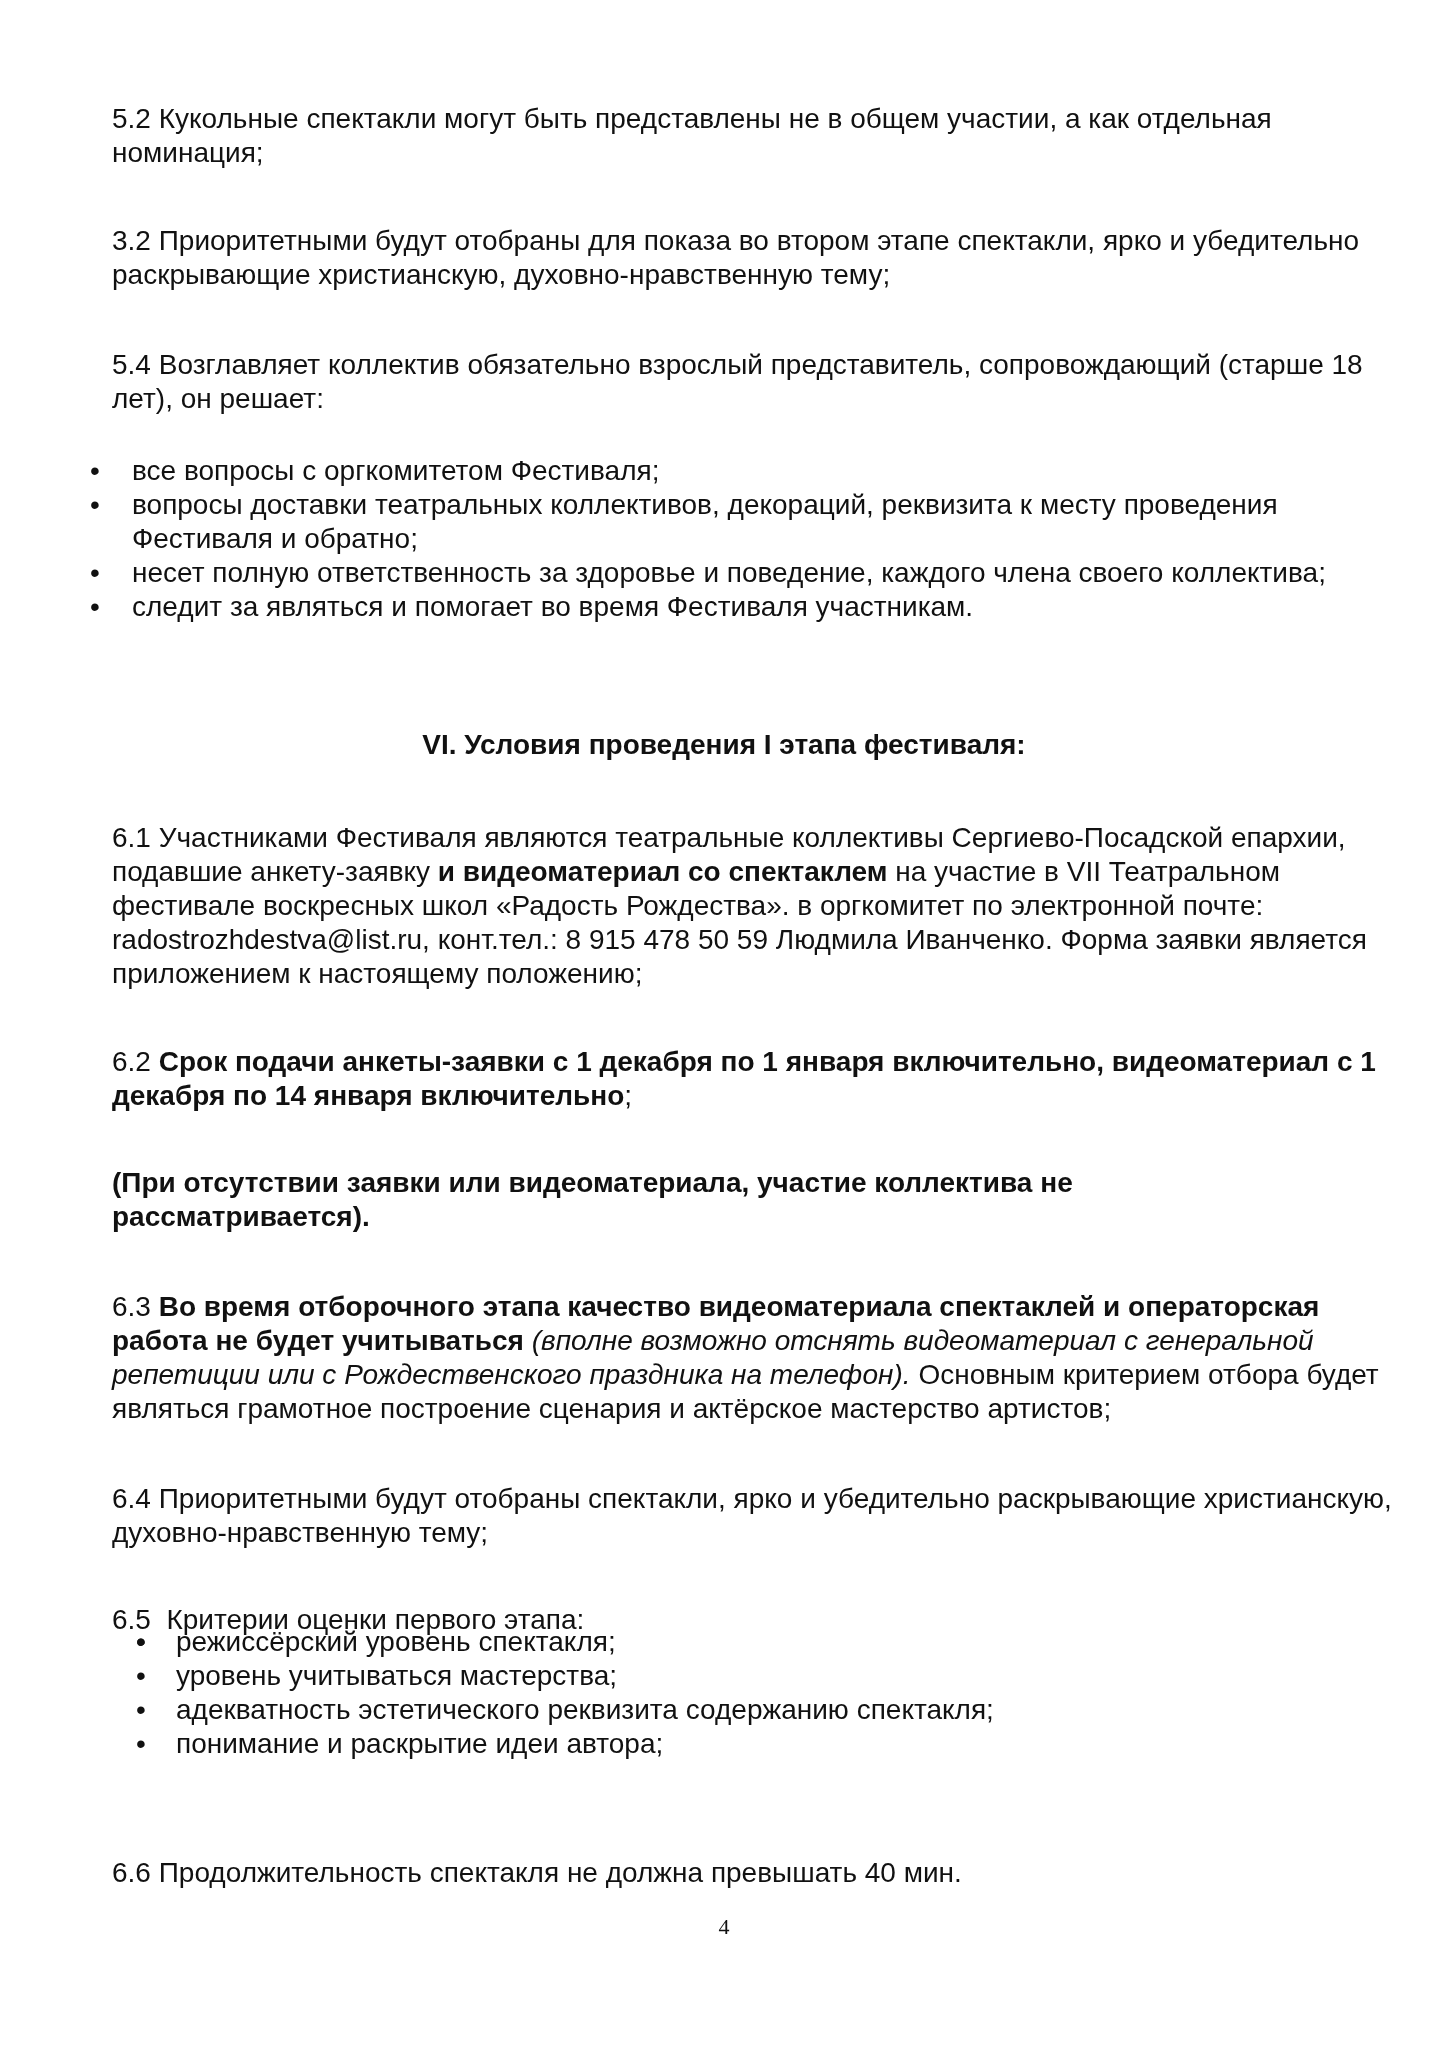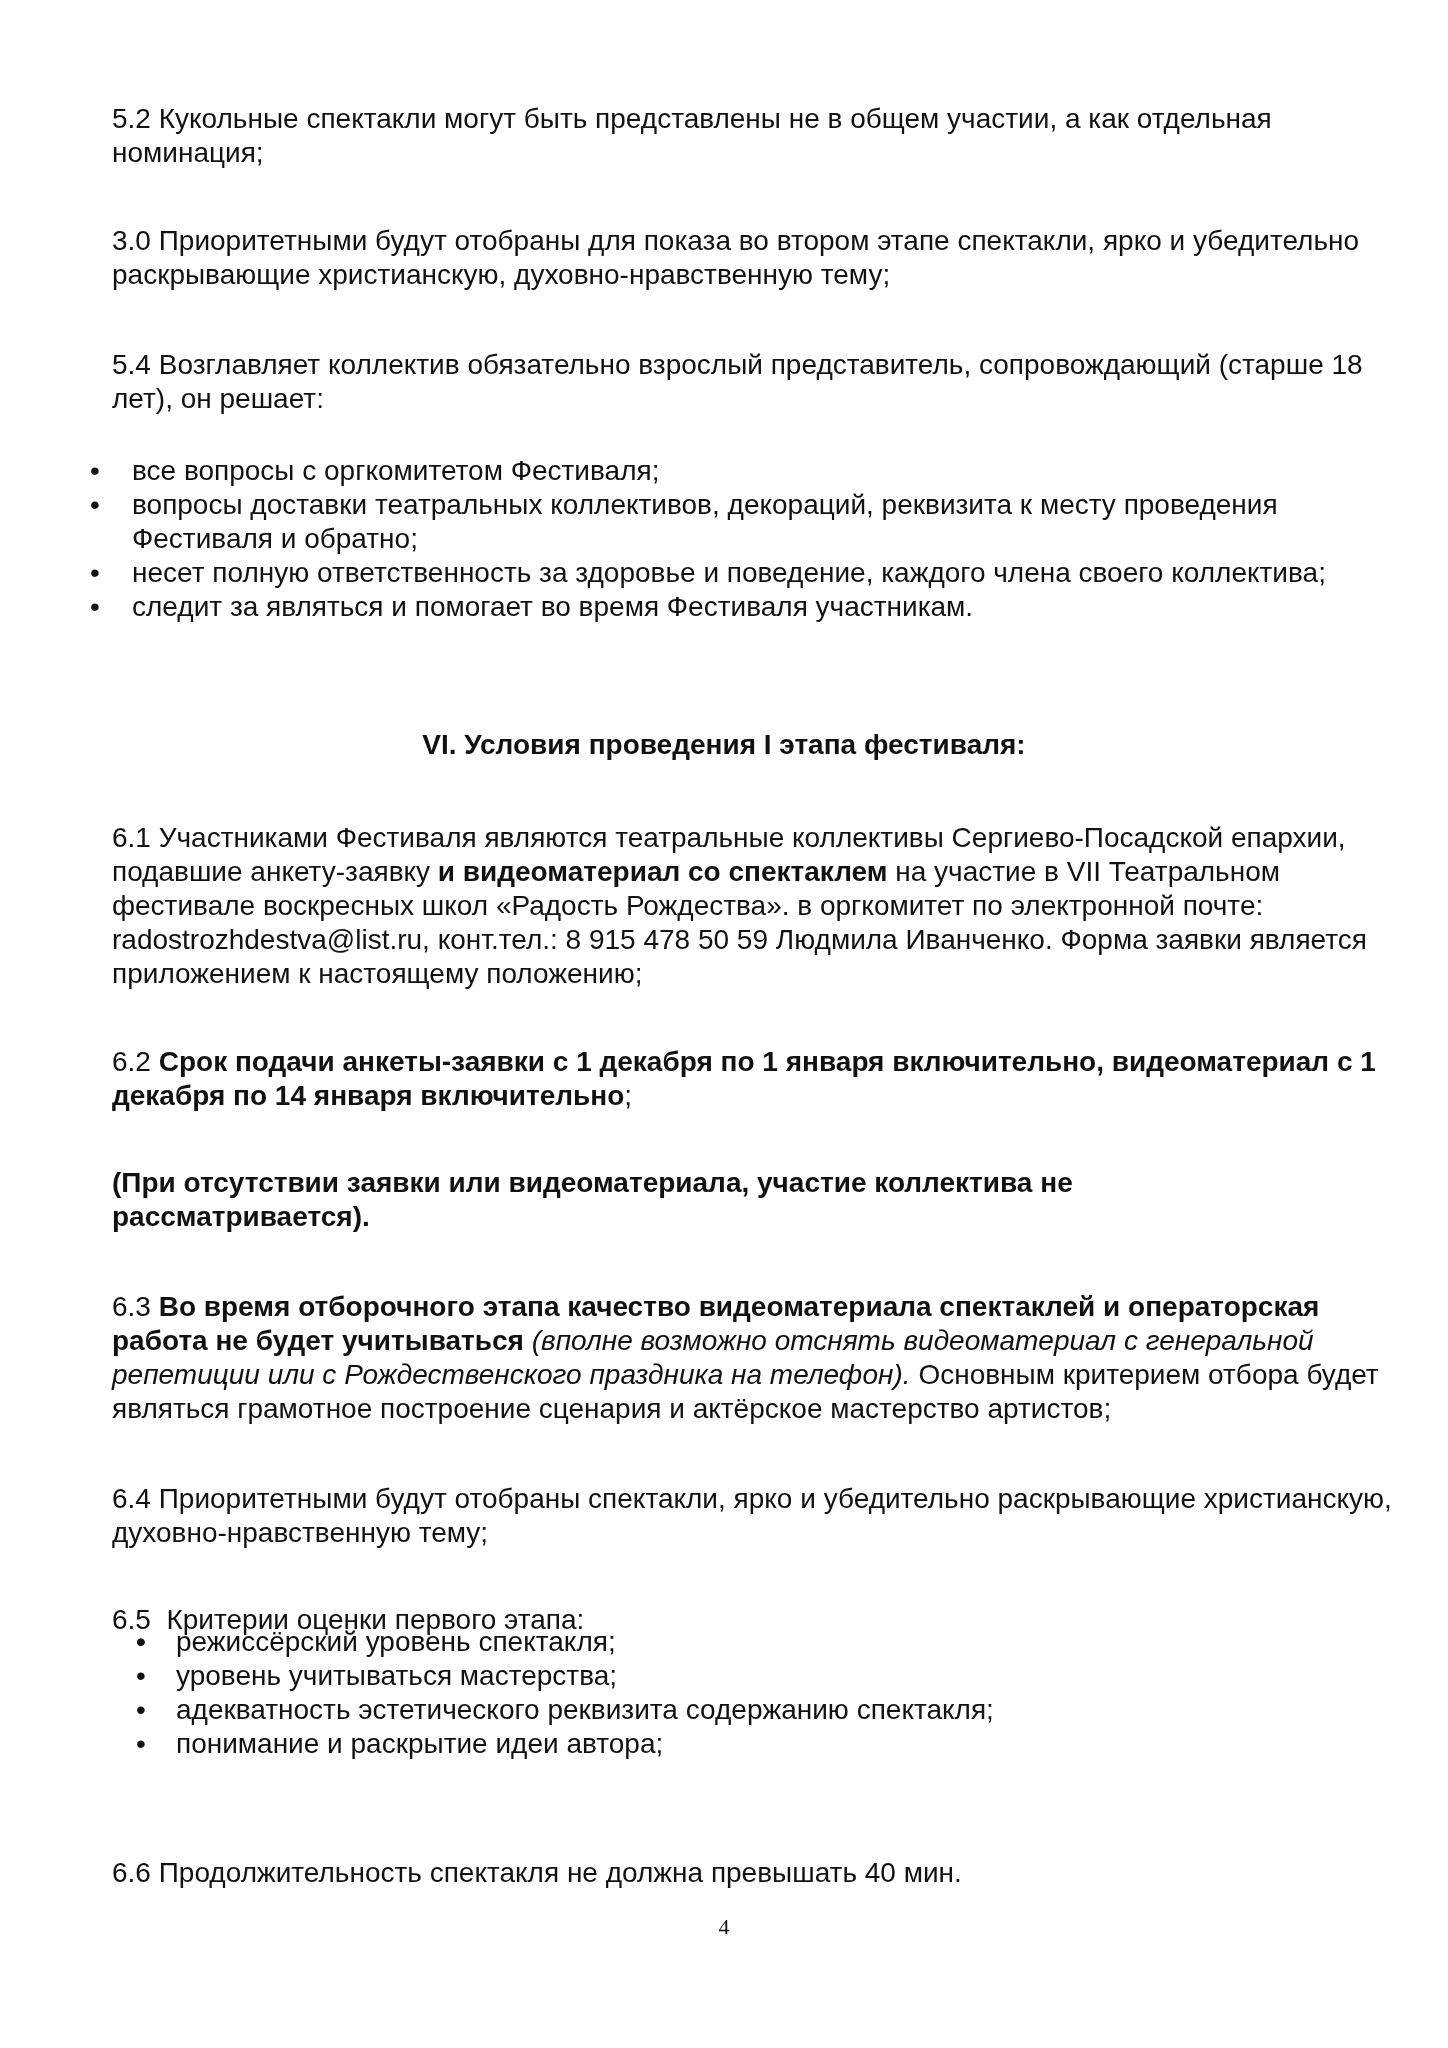--- a/index.html
+++ b/index.html
@@ -15,21 +15,21 @@
   .bl2 { position:absolute; left:132px; width:1240px; }
   .bl2 li { position:relative; padding-left:44px; }
   .bl2 li .dot { position:absolute; left:4px; top:0; }
   .heading { position:absolute; left:0; width:1448px; text-align:center; font-weight:bold; top:728px; }
   .pagenum { position:absolute; left:0; width:1448px; text-align:center; top:1910px; font-size:22px; font-family:"Liberation Serif", serif; }
 </style>
 </head>
 <body>
 
 <p class="p" style="top:90px">5.2 Кукольные спектакли могут быть представлены не в общем участии, а как отдельная номинация;</p>
-<p class="p" style="top:212px">3.0 Приоритетными будут отобраны для показа во втором этапе спектакли, ярко и убедительно раскрывающие христианскую, духовно-нравственную тему;</p>
+<p class="p" style="top:212px">3.2 Приоритетными будут отобраны для показа во втором этапе спектакли, ярко и убедительно раскрывающие христианскую, духовно-нравственную тему;</p>
 <p class="p" style="top:336px">5.4 Возглавляет коллектив обязательно взрослый представитель, сопровождающий (старше 18 лет), он решает:</p>
 
 <ul class="bl" style="top:454px">
   <li><span class="dot">•</span><span>все вопросы с оргкомитетом Фестиваля;</span></li>
   <li><span class="dot">•</span><span>вопросы доставки театральных коллективов, декораций, реквизита к месту проведения Фестиваля и обратно;</span></li>
   <li><span class="dot">•</span><span>несет полную ответственность за здоровье и поведение, каждого члена своего коллектива;</span></li>
   <li><span class="dot">•</span><span>следит за являться и помогает во время Фестиваля участникам.</span></li>
 </ul>
 
 <div class="heading">VI. Условия проведения I этапа фестиваля:</div>

